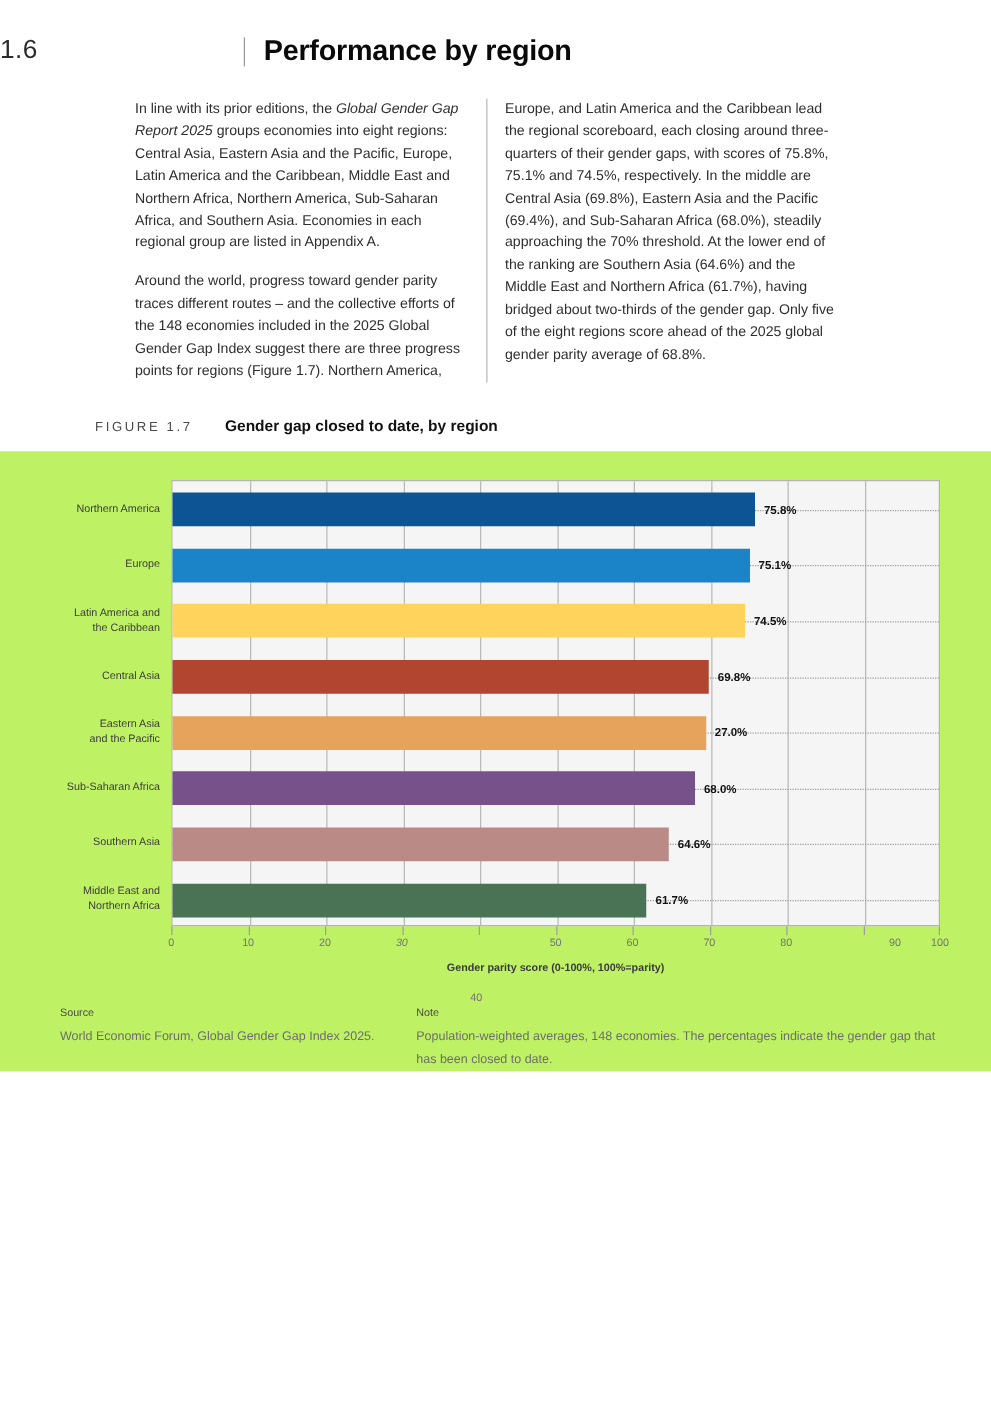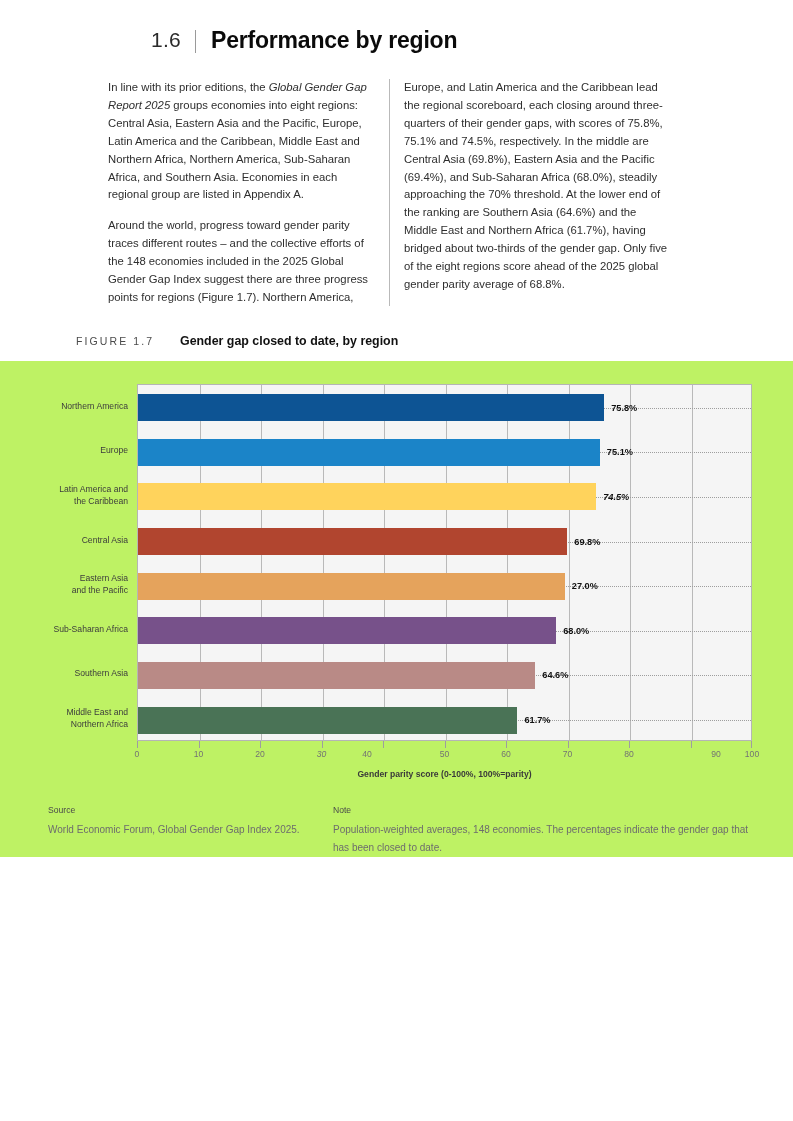--- a/index.html
+++ b/index.html
@@ -17,21 +17,21 @@
   }
 
   
   .header {
     display: flex;
     align-items: flex-start;
     padding: 28px 0 0 0;
   }
   .sec-num {
     width: 195px;
-    text-align: right;
+    text-align: left;
     padding-right: 14px;
     box-sizing: border-box;
     font-size: 21px;
     color: #2b2b2b;
     letter-spacing: 0.3px;
     line-height: 1.15;
   }
   .rule {
     width: 1px;
     background: #9a9a9a;
@@ -284,21 +284,21 @@
       <div class="bar-row" style="top: 8.8125px; height: 27px; width: 615px;">
         <div class="bar" style="width: 466.17px; background: rgb(13, 84, 148);"></div>
         <div class="bar-value" style="left: 466.17px;">75.8%</div>
       </div>
       <div class="hgrid" style="top: 66.9375px;"></div>
       <div class="bar-row" style="top: 53.4375px; height: 27px; width: 615px;">
         <div class="bar" style="width: 461.865px; background: rgb(27, 132, 200);"></div>
         <div class="bar-value" style="left: 461.865px;">75.1%</div>
       </div>
       <div class="hgrid" style="top: 111.562px;"></div>
-      <div class="bar-row" style="top: 98.0625px; height: 27px; width: 615px; font-style: italic;">
+      <div class="bar-row" style="top: 98.0625px; height: 27px; width: 615px;">
         <div class="bar" style="width: 458.175px; background: rgb(255, 211, 92);"></div>
         <div class="bar-value" style="left: 458.175px;">74.5%</div>
       </div>
       <div class="hgrid" style="top: 156.188px;"></div>
       <div class="bar-row" style="top: 142.688px; height: 27px; width: 615px;">
         <div class="bar" style="width: 429.27px; background: rgb(177, 69, 47);"></div>
         <div class="bar-value" style="left: 429.27px;">69.8%</div>
       </div>
       <div class="hgrid" style="top: 200.812px;"></div>
       <div class="bar-row" style="top: 187.312px; height: 27px; width: 615px;">
@@ -333,21 +333,21 @@
       <div class="xtick" style="left: 430.5px;"></div>
       <div class="xtick" style="left: 492px;"></div>
       <div class="xtick" style="left: 553.5px;"></div>
       <div class="xtick" style="left: 614px;"></div>
     </div>
   <div class="xlabels" id="xlabels">
       <div class="xlabel" style="left: 0px;">0</div>
       <div class="xlabel" style="left: 61.5px;">10</div>
       <div class="xlabel" style="left: 123px;">20</div>
       <div class="xlabel" style="left: 184.5px; font-style: italic;">30</div>
-      <div class="xlabel" style="left: 230px;">40</div>
+      <div class="xlabel" style="left: 244px; margin-top: 44px;">40</div>
       <div class="xlabel" style="left: 307.5px;">50</div>
       <div class="xlabel" style="left: 369px;">60</div>
       <div class="xlabel" style="left: 430.5px;">70</div>
       <div class="xlabel" style="left: 492px;">80</div>
       <div class="xlabel" style="left: 579px; text-align: right;">90</div>
       <div class="xlabel" style="left: 615px;">100</div>
     </div>
   <div class="axis-title">Gender parity score (0-100%, 100%=parity)</div>
 
   <div class="meta">

